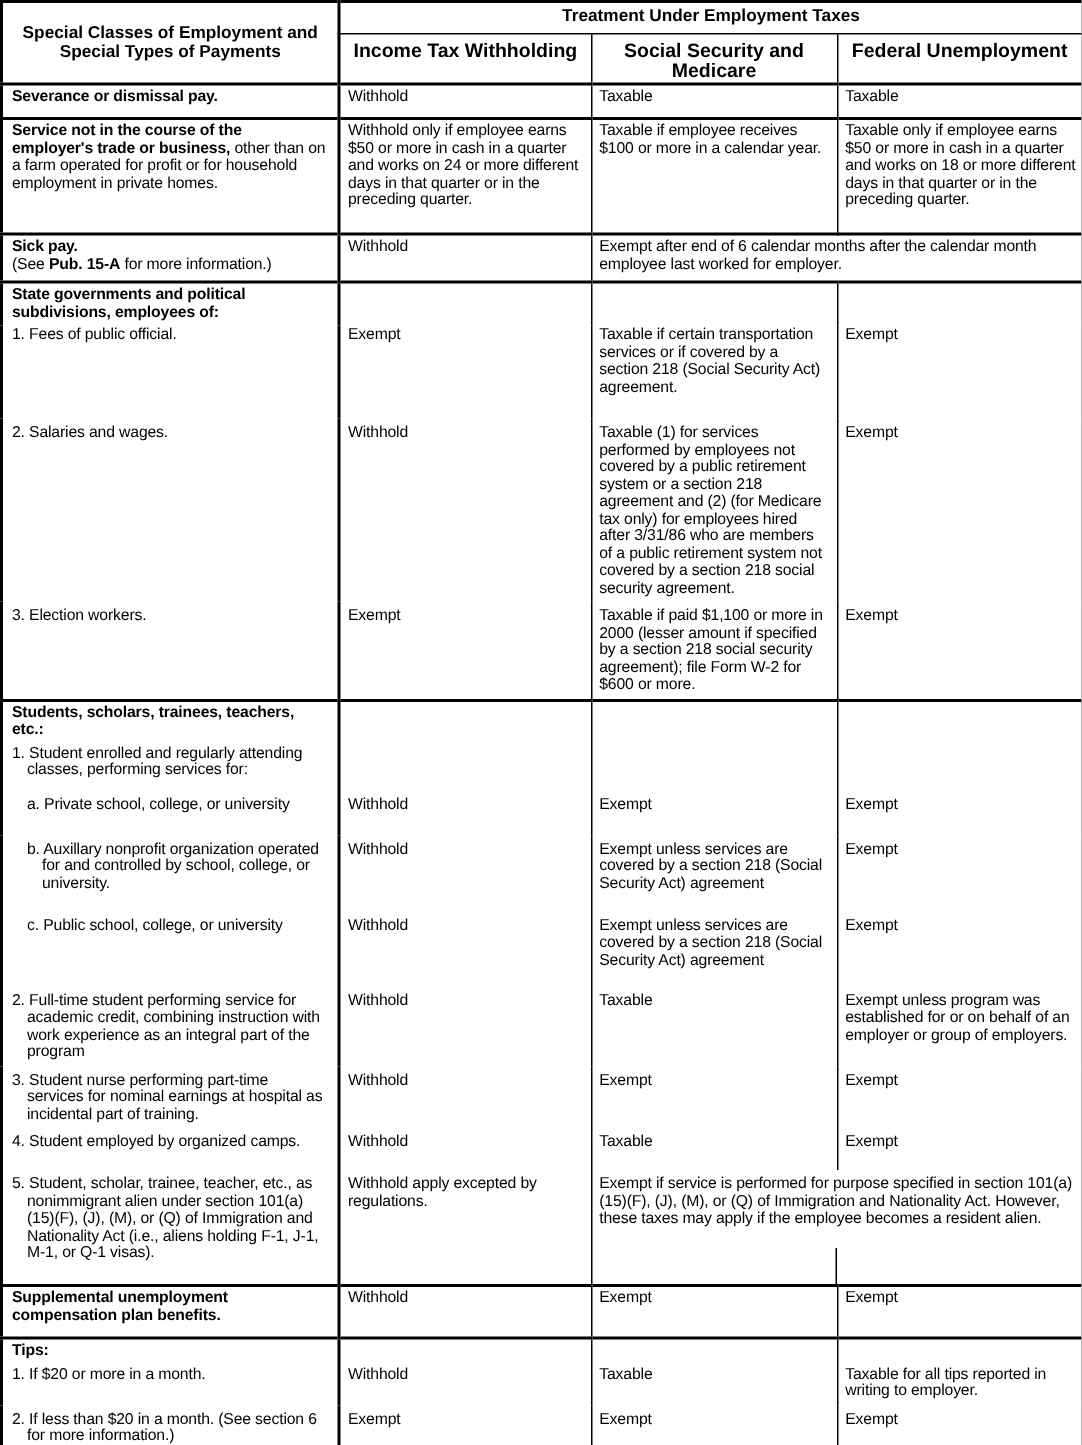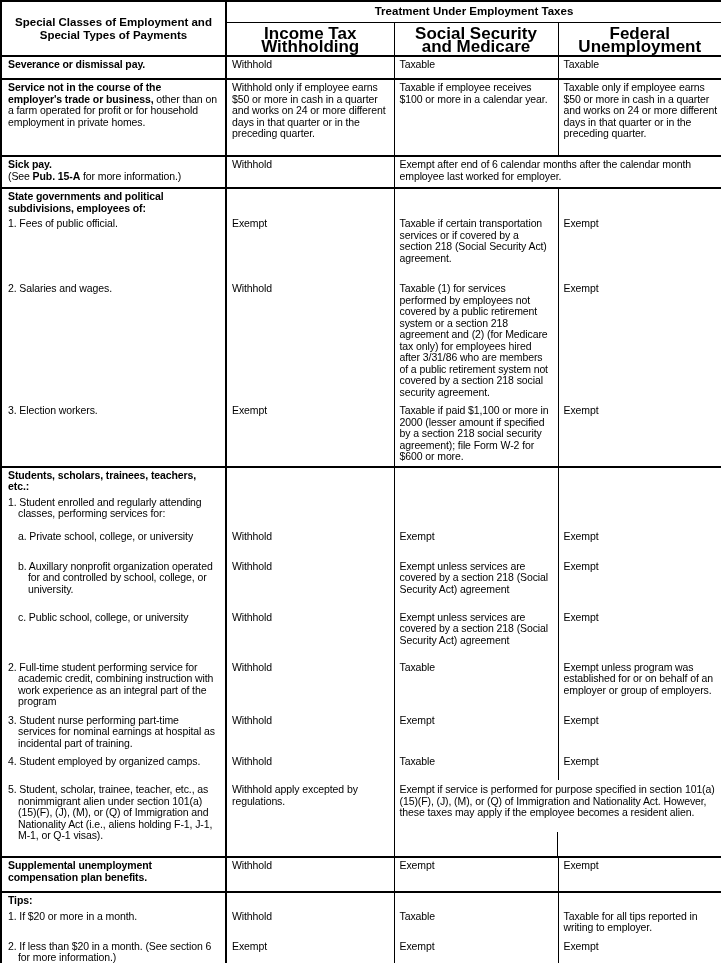--- a/index.html
+++ b/index.html
@@ -34,21 +34,21 @@
     text-align: center;
     font-size: 11.5px;
     font-weight: bold;
     padding-top: 3px;
     height: 21px;
   }
   th.ch {
     border-right: 1px solid #000;
     border-bottom: 2px solid #000;
     text-align: center;
-    font-size: 17px;
+    font-size: 13px;
     font-weight: bold;
     line-height: 13px;
     padding: 4px 6px 2px 6px;
     height: 34px;
   }
   th.ch.end { border-right: none; }
 
   
   td {
     font-size: 10.5px;
@@ -137,21 +137,21 @@
       <td class="cv">Taxable</td>
       <td class="cv end">Taxable</td>
     </tr>
 
     <tr class="sec r-svc">
       <td class="c1">
         <span class="b">Service not in the course of the employer's trade or business,</span><span> other than on a farm operated for profit or for household employment in private homes.</span>
       </td>
       <td class="cv">Withhold only if employee earns $50 or more in cash in a quarter and works on 24 or more different days in that quarter or in the preceding quarter.</td>
       <td class="cv">Taxable if employee receives $100 or more in a calendar year.</td>
-      <td class="cv end">Taxable only if employee earns $50 or more in cash in a quarter and works on 24 or more different days in that quarter or in the preceding quarter.</td>
+      <td class="cv end">Taxable only if employee earns $50 or more in cash in a quarter and works on 18 or more different days in that quarter or in the preceding quarter.</td>
     </tr>
 
     <tr class="sec r-sick">
       <td class="c1">
         <div><span class="b">Sick pay.</span></div>
         <div><span>(See </span><span class="b">Pub. 15-A</span><span> for more information.)</span></div>
       </td>
       <td class="cv">Withhold</td>
       <td class="cv end merged" colspan="2">Exempt after end of 6 calendar months after the calendar month employee last worked for employer.</td>
     </tr>

